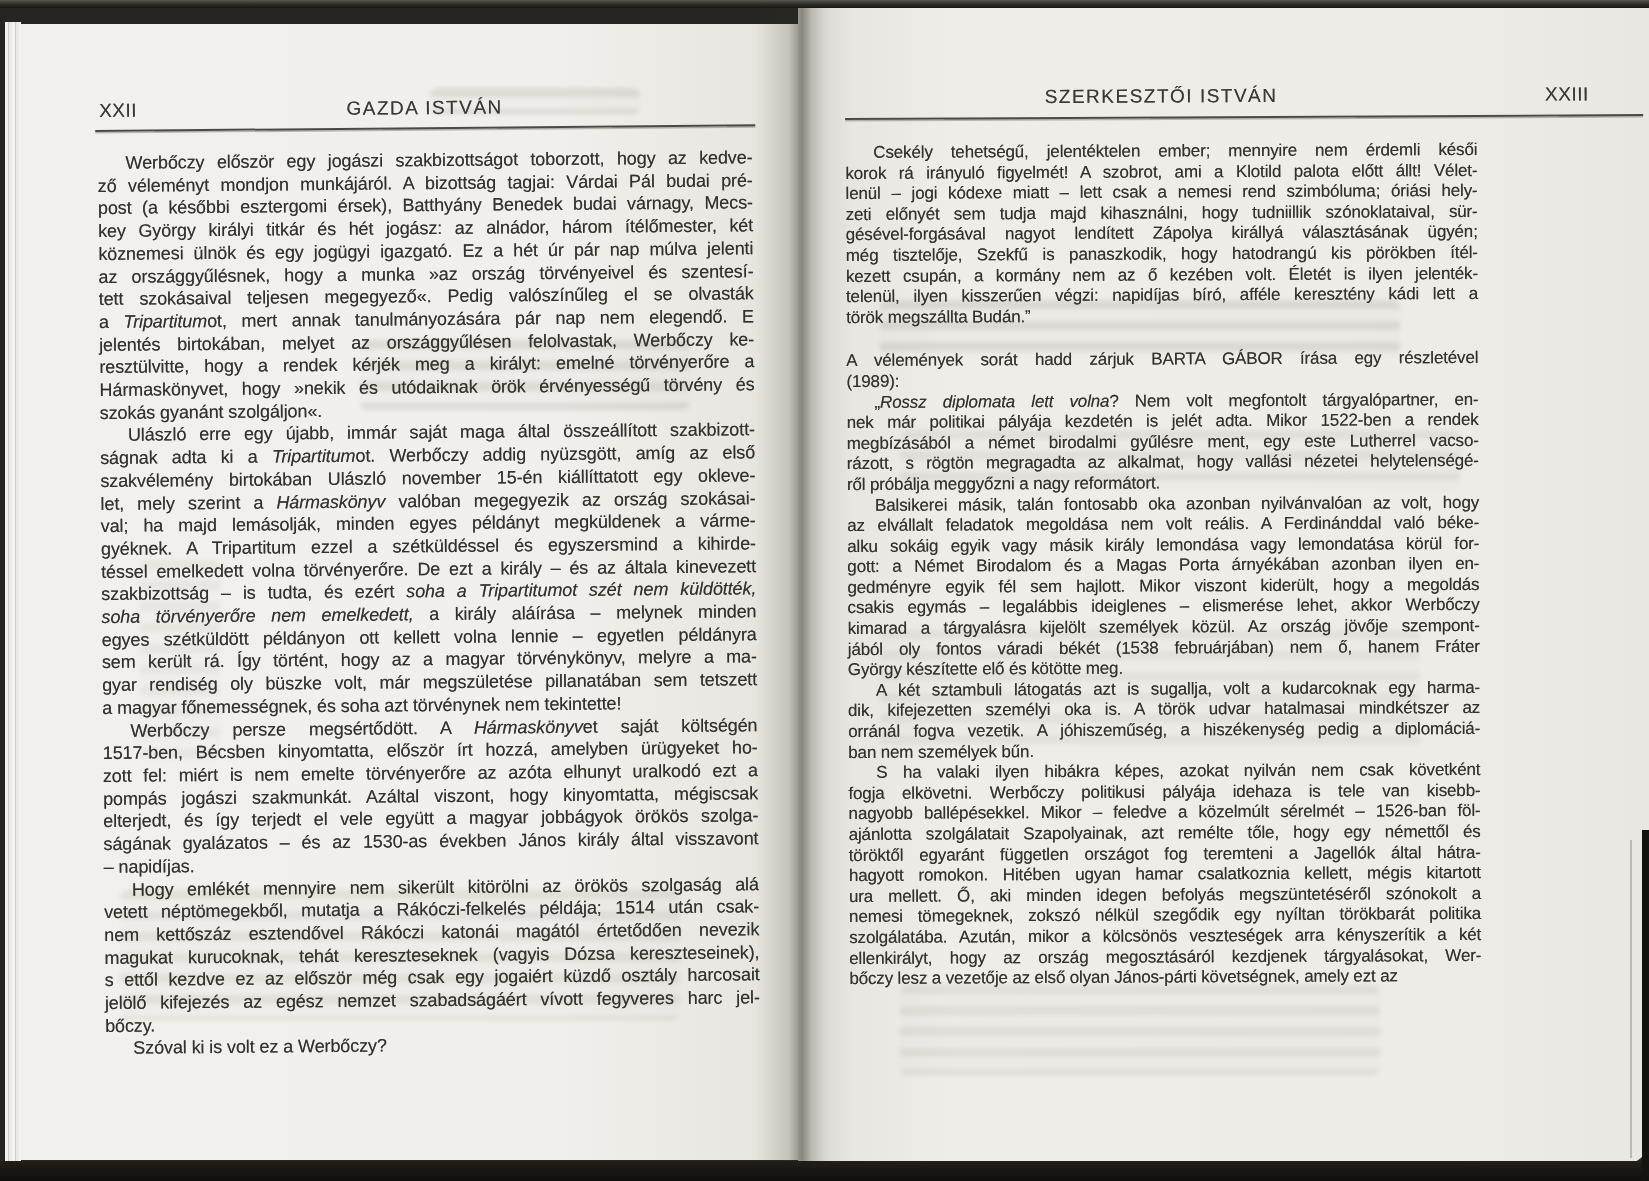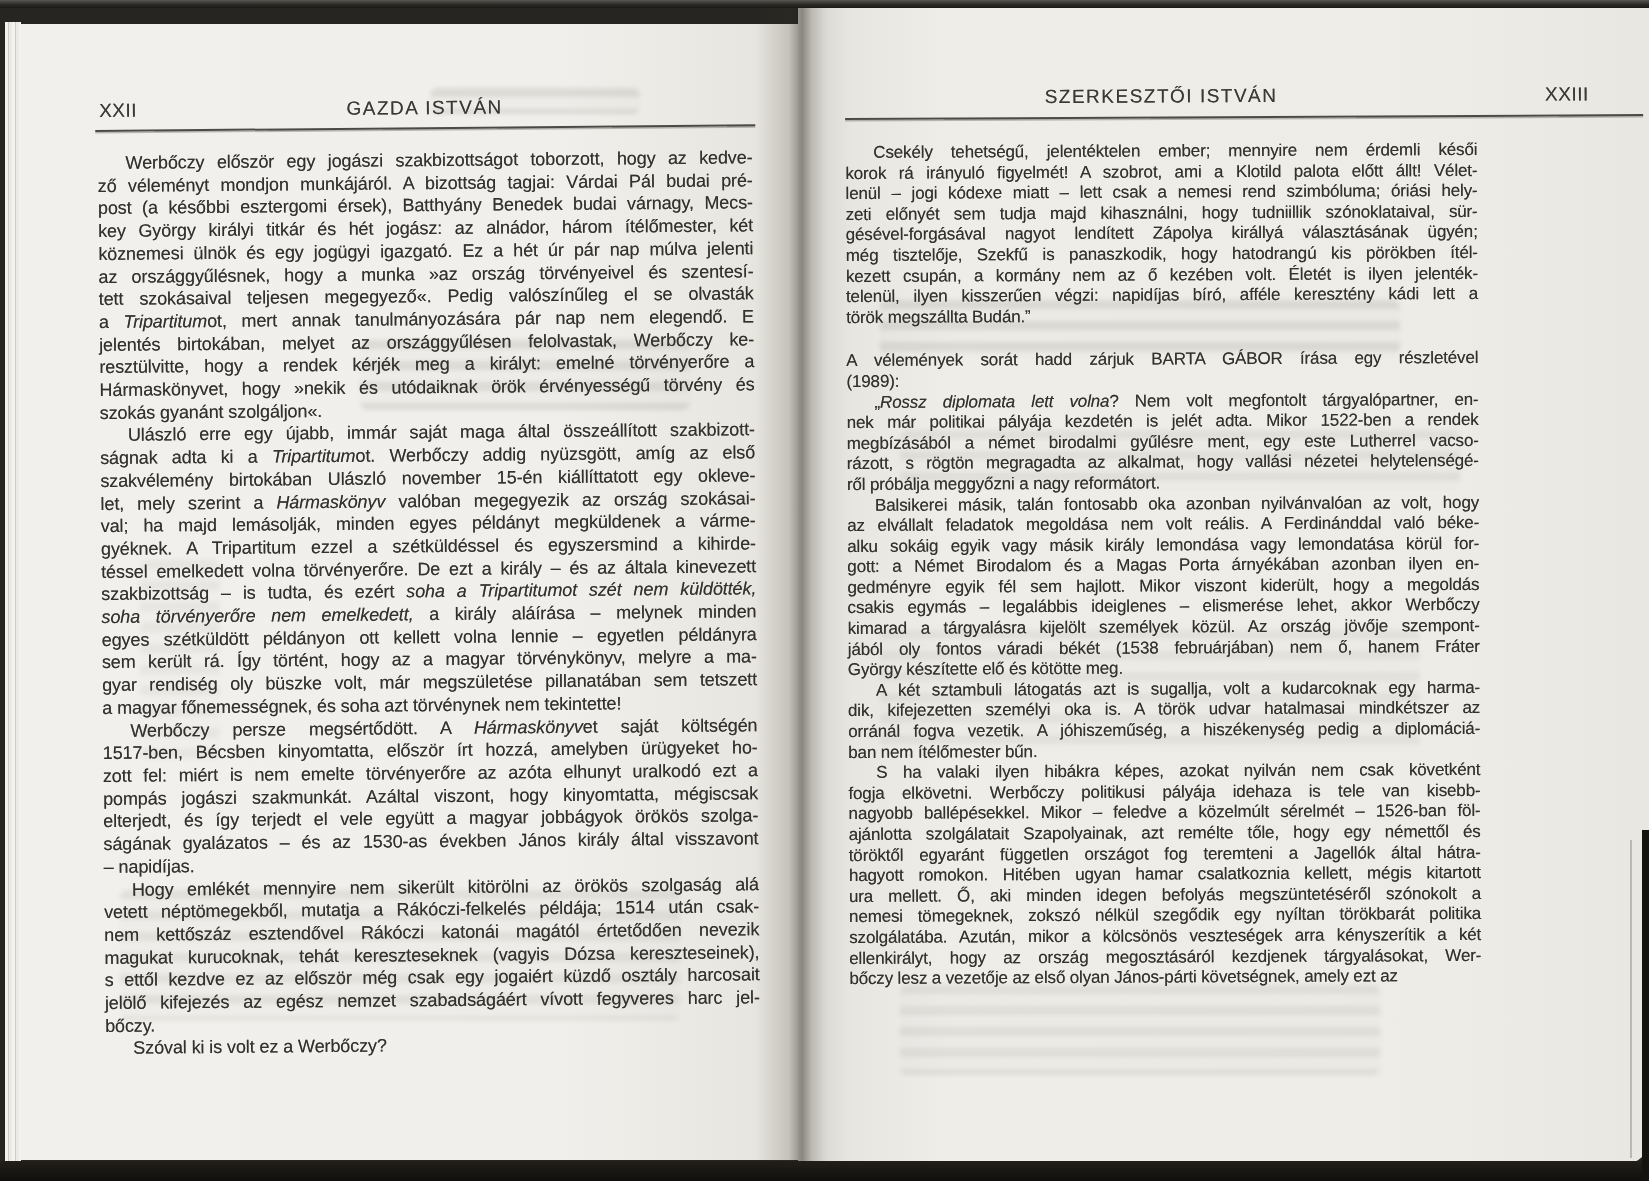--- a/index.html
+++ b/index.html
@@ -187,21 +187,21 @@
           <div class="line"><span>gedményre egyik fél sem hajlott. Mikor viszont kiderült, hogy a megoldás</span></div>
           <div class="line"><span>csakis egymás – legalábbis ideiglenes – elismerése lehet, akkor Werbőczy</span></div>
           <div class="line"><span>kimarad a tárgyalásra kijelölt személyek közül. Az ország jövője szempont-</span></div>
           <div class="line"><span>jából oly fontos váradi békét (1538 februárjában) nem ő, hanem Fráter</span></div>
           <div class="line last"><span>György készítette elő és kötötte meg.</span></div>
         </div>
         <div class="para indent">
           <div class="line first"><span>A két sztambuli látogatás azt is sugallja, volt a kudarcoknak egy harma-</span></div>
           <div class="line"><span>dik, kifejezetten személyi oka is. A török udvar hatalmasai mindkétszer az</span></div>
           <div class="line"><span>orránál fogva vezetik. A jóhiszeműség, a hiszékenység pedig a diplomáciá-</span></div>
-          <div class="line last"><span>ban nem ítélőmester bűn.</span></div>
+          <div class="line last"><span>ban nem személyek bűn.</span></div>
         </div>
         <div class="para indent">
           <div class="line first"><span>S ha valaki ilyen hibákra képes, azokat nyilván nem csak követként</span></div>
           <div class="line"><span>fogja elkövetni. Werbőczy politikusi pályája idehaza is tele van kisebb-</span></div>
           <div class="line"><span>nagyobb ballépésekkel. Mikor – feledve a közelmúlt sérelmét – 1526-ban föl-</span></div>
           <div class="line"><span>ajánlotta szolgálatait Szapolyainak, azt remélte tőle, hogy egy némettől és</span></div>
           <div class="line"><span>töröktől egyaránt független országot fog teremteni a Jagellók által hátra-</span></div>
           <div class="line"><span>hagyott romokon. Hitében ugyan hamar csalatkoznia kellett, mégis kitartott</span></div>
           <div class="line"><span>ura mellett. Ő, aki minden idegen befolyás megszüntetéséről szónokolt a</span></div>
           <div class="line"><span>nemesi tömegeknek, zokszó nélkül szegődik egy nyíltan törökbarát politika</span></div>

